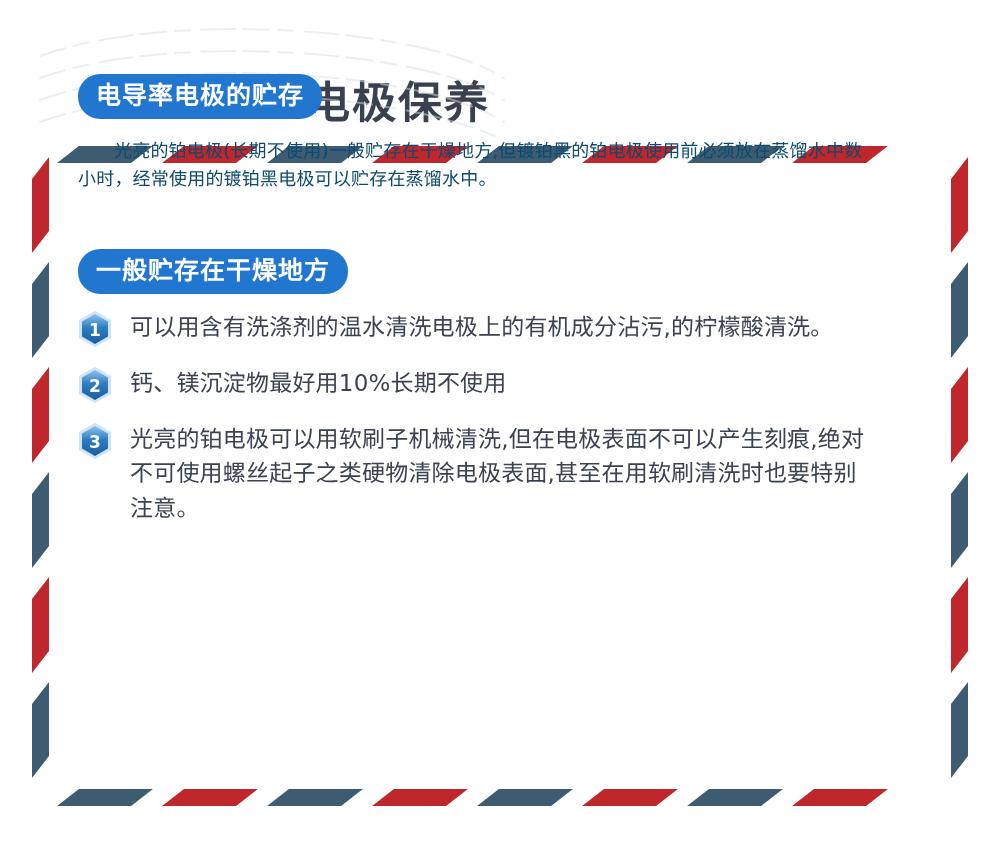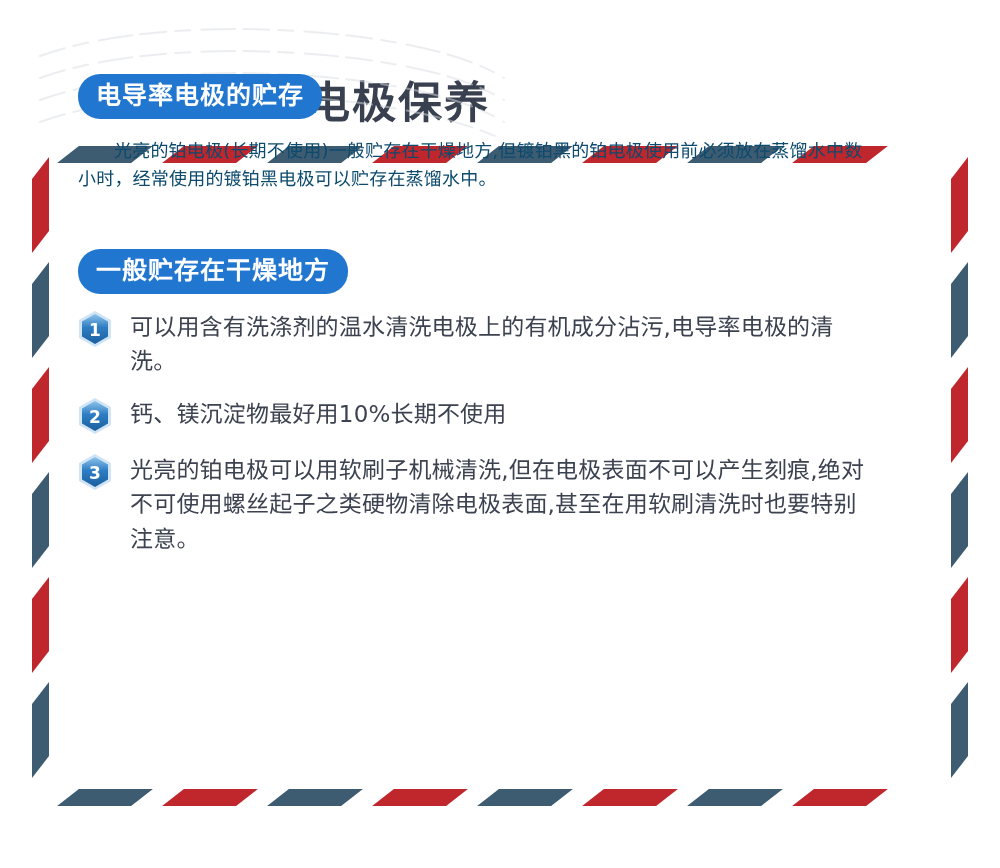--- a/index.html
+++ b/index.html
@@ -207,21 +207,21 @@
                   <stop offset="0%" stop-color="#8fc4ea"></stop>
                   <stop offset="45%" stop-color="#2e7dc4"></stop>
                   <stop offset="100%" stop-color="#1a5f9e"></stop>
                 </linearGradient>
               </defs>
               <polygon points="17,1 33,10 33,28 17,37 1,28 1,10" fill="#cfe4f5"></polygon>
               <polygon points="17,4 30,11.5 30,26.5 17,34 4,26.5 4,11.5" fill="url(#hexg1)"></polygon>
               <text x="17" y="25.5" text-anchor="middle" font-family="DejaVu Sans, Liberation Sans, sans-serif" font-size="17" font-weight="700" fill="#ffffff">1</text>
             </svg>
           </span>
-          <span class="item-text">可以用含有洗涤剂的温水清洗电极上的有机成分沾污,电导率电极的清洗。</span>
+          <span class="item-text">可以用含有洗涤剂的温水清洗电极上的有机成分沾污,的柠檬酸清洗。</span>
         </li>
 
         <li class="list-item">
           <span class="hex-marker">
             <svg width="34" height="38" viewBox="0 0 34 38">
               <polygon points="17,1 33,10 33,28 17,37 1,28 1,10" fill="#cfe4f5"></polygon>
               <polygon points="17,4 30,11.5 30,26.5 17,34 4,26.5 4,11.5" fill="url(#hexg1)"></polygon>
               <text x="17" y="25.5" text-anchor="middle" font-family="DejaVu Sans, Liberation Sans, sans-serif" font-size="17" font-weight="700" fill="#ffffff">2</text>
             </svg>
           </span>

